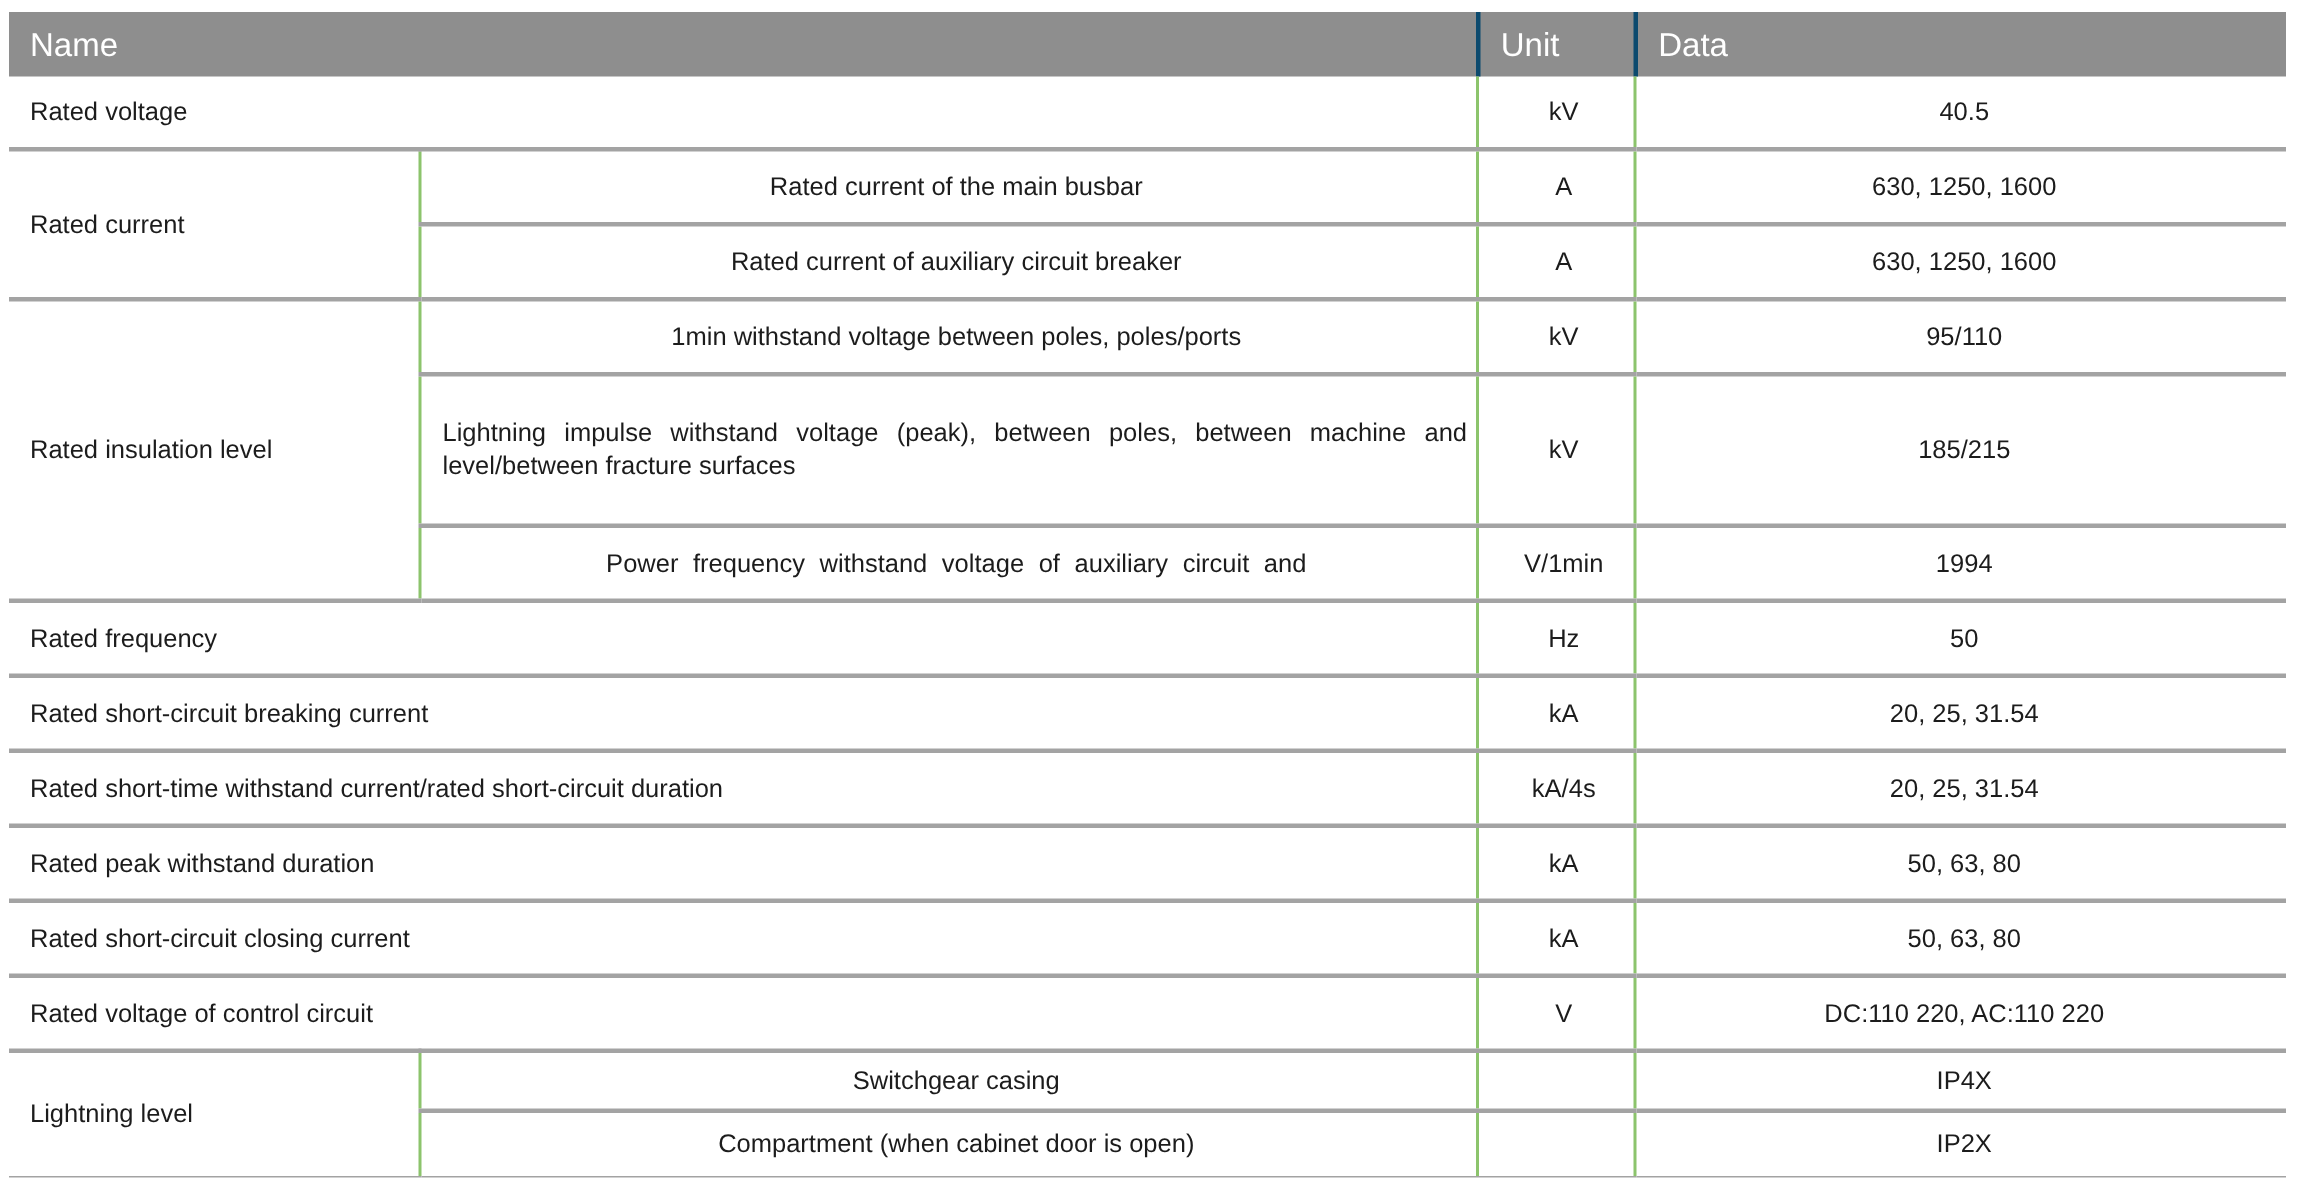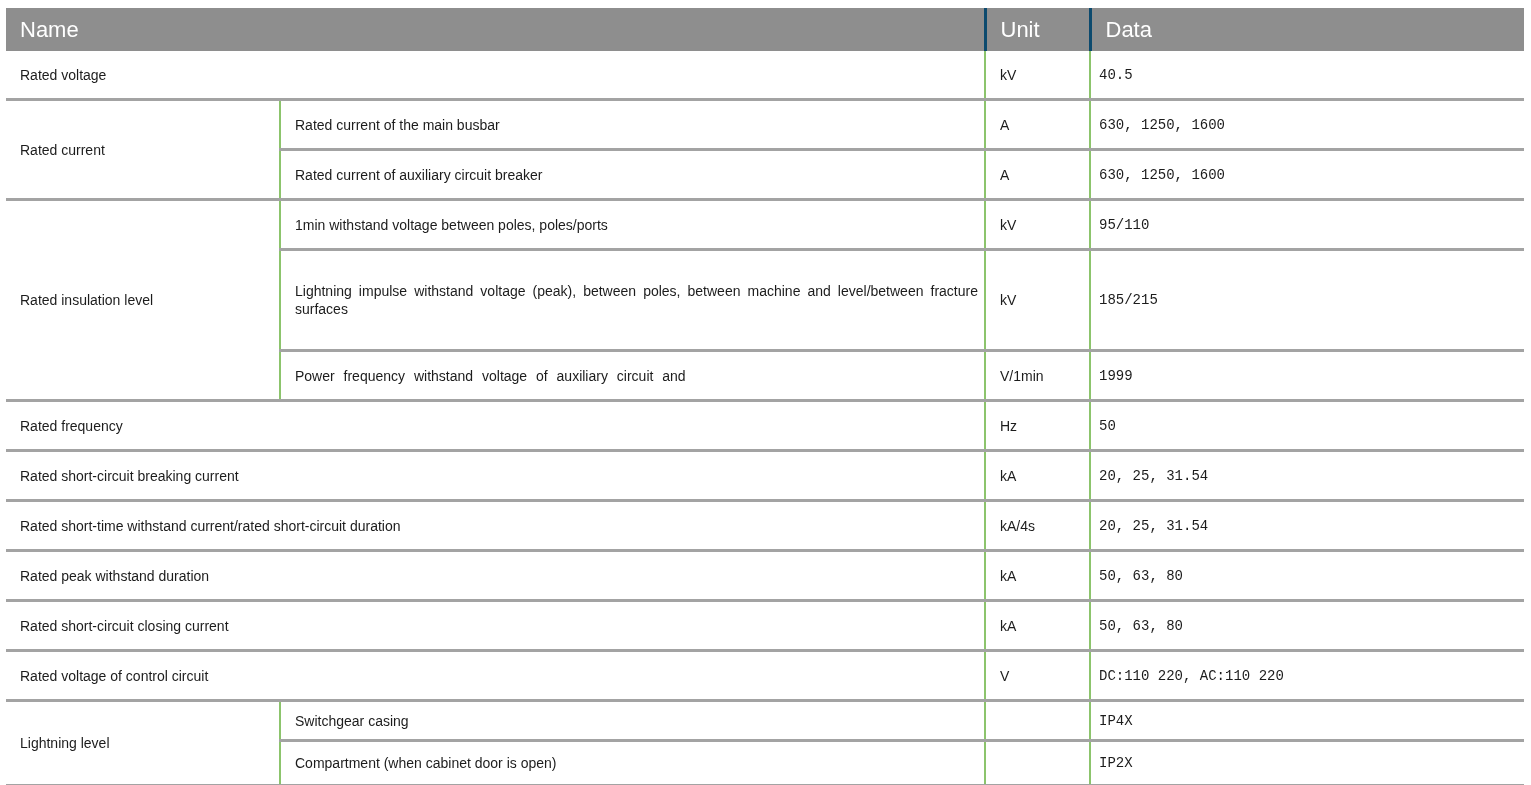--- a/index.html
+++ b/index.html
@@ -24,30 +24,30 @@
     color:#ffffff;
     font-weight:400;
     font-size:22px;
     text-align:left;
     height:43px;
     padding:0 0 0 14px;
     vertical-align:middle;
   }
   th.sep{border-left:3px solid #0c4a6e;}
   td{
-    font-size:14px;
+    font-size:17px;
     color:var(--body_text);
     border-bottom:3px solid var(--divider);
     padding:0 4px 0 14px;
     vertical-align:middle;
     height:47px;
     overflow:hidden;
   }
-  td.v{border-left:2px solid var(--accent_green);}
-  td.data{padding-left:8px;font-family:Liberation Mono, monospace;}
+  td.v{border-left:2px solid var(--accent_green);text-align:center;}
+  td.data{padding-left:8px;}
   tr.tall td{height:86px;}
   tr.short1 td{height:37px;}
   tr.short2 td{height:42px;}
   td.justify{
     text-align:justify;
     line-height:1.32;
     padding-top:6px;padding-bottom:6px;
     padding-right:6px;
   }
   td.spread{
@@ -99,21 +99,21 @@
       <td class="v data">95/110</td>
     </tr>
     <tr class="tall">
       <td class="v justify">Lightning impulse withstand voltage (peak), between poles, between machine and level/between fracture surfaces</td>
       <td class="v">kV</td>
       <td class="v data">185/215</td>
     </tr>
     <tr>
       <td class="v spread">Power frequency withstand voltage of auxiliary circuit and</td>
       <td class="v">V/1min</td>
-      <td class="v data">1999</td>
+      <td class="v data">1994</td>
     </tr>
 
     <tr>
       <td colspan="2">Rated frequency</td>
       <td class="v">Hz</td>
       <td class="v data">50</td>
     </tr>
     <tr>
       <td colspan="2">Rated short-circuit breaking current</td>
       <td class="v">kA</td>

